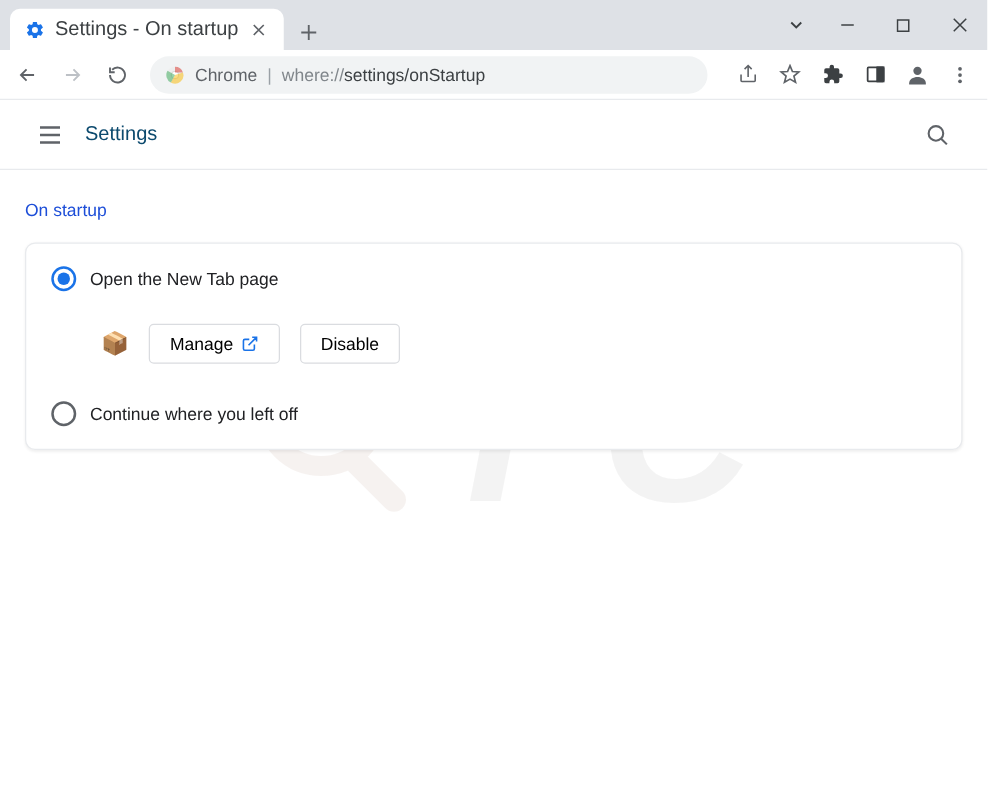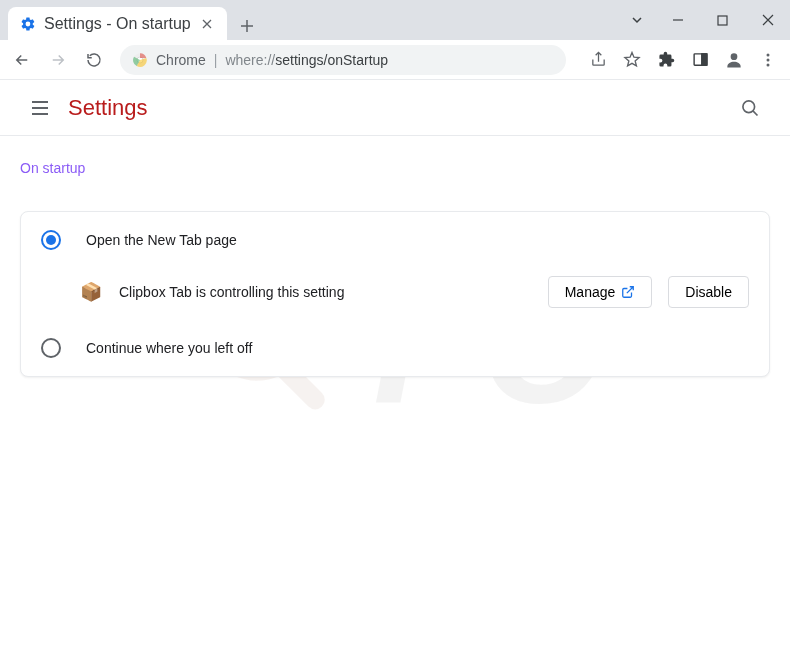--- a/index.html
+++ b/index.html
@@ -23,28 +23,28 @@
     .tbtn.disabled { color: #bdc1c6; cursor: default; }
     .addr { flex: 1; height: 30px; background: #f1f3f4; border-radius: 15px; display: flex; align-items: center; padding: 0 12px; gap: 8px; font-size: 14px; color: #5f6368; margin: 0 6px; }
     .addr .chrome-label { color: #5f6368; }
     .addr .sep { color: #9aa0a6; }
     .addr .url-suffix { color: #80868b; }
     .toolbar-right { display: flex; align-items: center; gap: 2px; margin-left: 6px; }
     
     
     .settings-header { height: 56px; display: flex; align-items: center; padding: 0 20px; border-bottom: 1px solid #e8eaed; }
     .menu-btn { width: 40px; height: 40px; display: flex; align-items: center; justify-content: center; cursor: pointer; color: #5f6368; }
-    .settings-title { font-size: 22px; font-weight: 500; color: #b91c1c; margin-left: 8px; flex: 1; }
+    .settings-title { font-size: 16px; font-weight: 500; color: #0c4a6e; margin-left: 8px; flex: 1; }
     .search-btn { width: 40px; height: 40px; display: flex; align-items: center; justify-content: center; cursor: pointer; color: #5f6368; }
     
     
     .content { padding: 24px 20px; position: relative; z-index: 2; }
-    .section-title { font-size: 14px; color: #8b5cf6; margin-bottom: 35px; font-weight: 400; }
+    .section-title { font-size: 14px; color: #1d4ed8; margin-bottom: 18px; font-weight: 400; }
     .card { background: #fff; border: 1px solid #e8eaed; border-radius: 8px; box-shadow: 0 1px 2px rgba(60,64,67,.08); padding: 4px 0; }
-    .row { display: flex; align-items: center; padding: 14px 20px; gap: 25px; }
+    .row { display: flex; align-items: center; padding: 14px 20px; gap: 11px; }
     .radio { width: 20px; height: 20px; border: 2px solid #5f6368; border-radius: 50%; display: flex; align-items: center; justify-content: center; cursor: pointer; flex-shrink: 0; }
     .radio.selected { border-color: #1a73e8; }
     .radio.selected::after { content: ''; width: 10px; height: 10px; background: #1a73e8; border-radius: 50%; }
     .row-label { font-size: 14px; color: #202124; }
     .ext-row { display: flex; align-items: center; padding: 12px 20px 16px 60px; gap: 16px; }
     .ext-icon { width: 22px; height: 22px; display: flex; align-items: center; justify-content: center; font-size: 18px; flex-shrink: 0; }
     .ext-text { flex: 1; font-size: 14px; color: #202124; }
     .btn-outline { border: 1px solid #dadce0; background: #fff; color: #000000; font-size: 14px; padding: 7px 16px; border-radius: 4px; cursor: pointer; font-weight: 500; display: inline-flex; align-items: center; gap: 6px; }
     
     
@@ -205,21 +205,20 @@
 
 <div class="content">
   <div class="section-title">On startup</div>
   <div class="card">
     <div class="row">
       <div class="radio selected"></div>
       <div class="row-label">Open the New Tab page</div>
     </div>
     <div class="ext-row">
       <div class="ext-icon">📦</div>
-      <div class="ext-text">Clipbox Tab is controlling this setting</div>
       <button class="btn-outline">
         <span>Manage</span>
         <span>
           <svg width="14" height="14" viewBox="0 0 24 24" fill="none" stroke="#1a73e8" stroke-width="2.2">
               <path d="M18 13v6a2 2 0 01-2 2H5a2 2 0 01-2-2V8a2 2 0 012-2h6M15 3h6v6M10 14L21 3"></path>
             </svg>
         </span>
       </button>
       <button class="btn-outline">
         <span>Disable</span>

